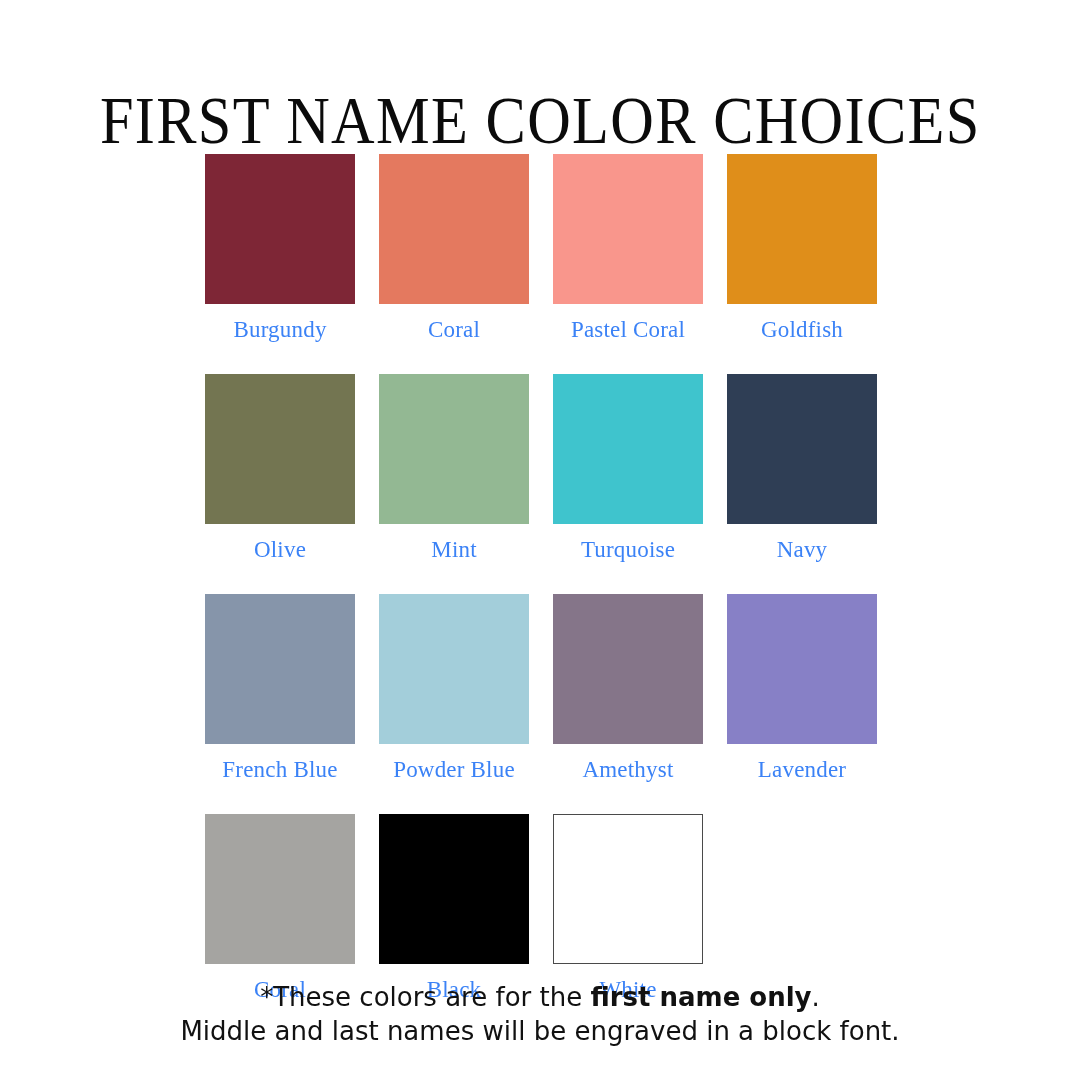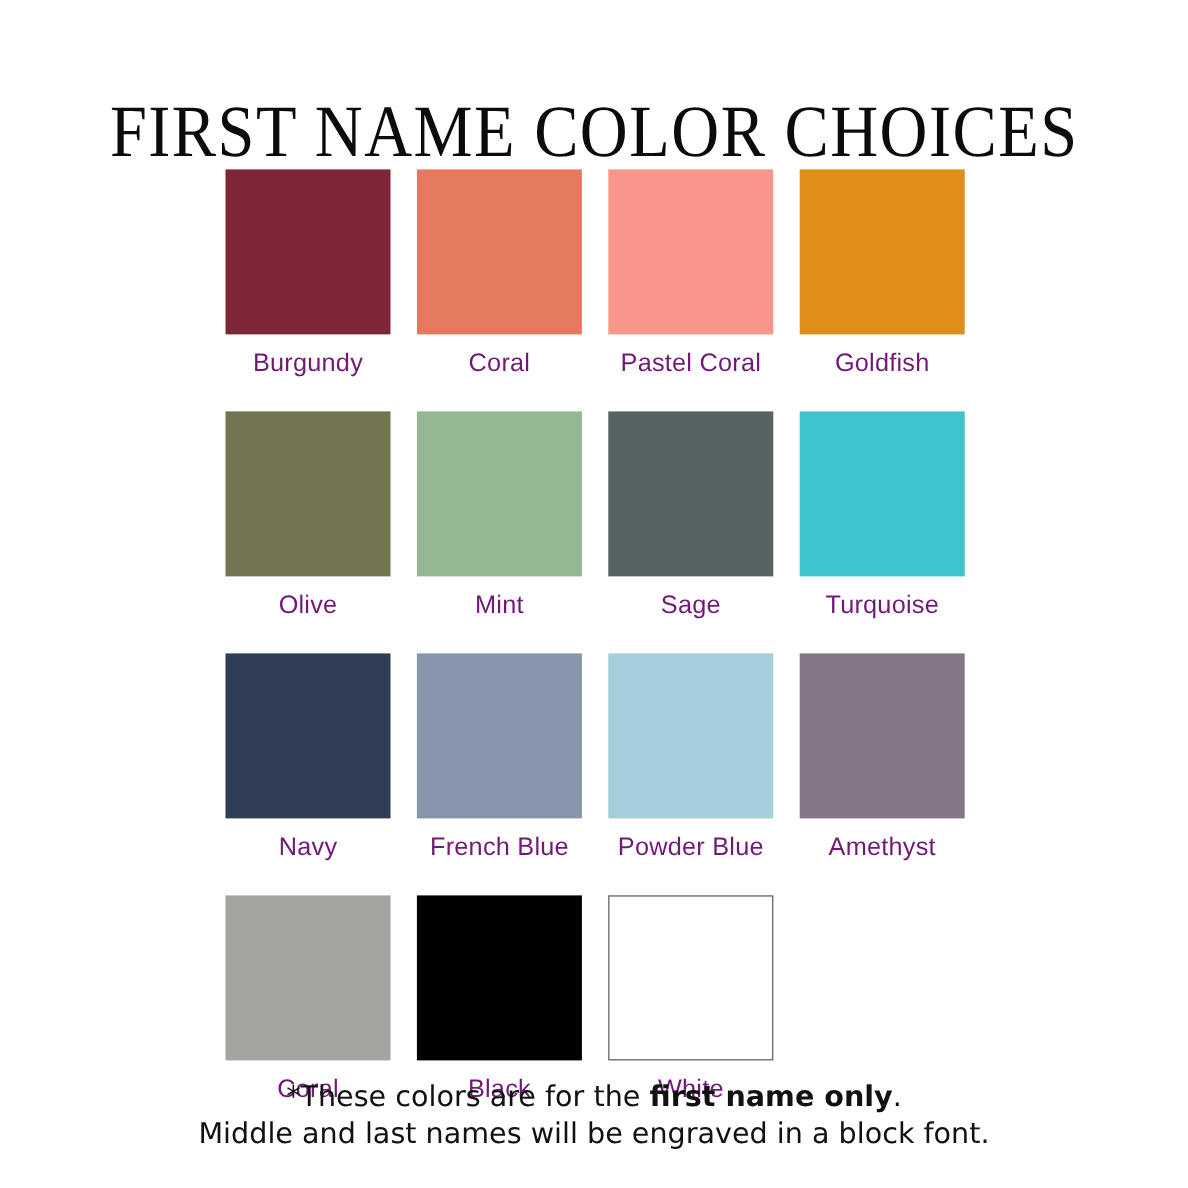--- a/index.html
+++ b/index.html
@@ -63,24 +63,24 @@
   .swatch {
     width: 150px;
     height: 150px;
     box-sizing: border-box;
     display: block;
   }
   .swatch.outlined {
     border: 1px solid #4a4a4a;
   }
   .swatch-label {
-    font-family: Liberation Sans, sans-serif;
+    font-family: Liberation Serif, serif;
     font-size: 23px;
     line-height: 1;
-    color: #701a75;
+    color: #3b82f6;
     margin-top: 14px;
     margin-bottom: 33px;
     text-align: right;
     white-space: nowrap;
     font-weight: 400;
     letter-spacing: 0.2px;
   }
 
   
   .footnote {
@@ -130,42 +130,42 @@
       </div>
       <div class="cell">
         <div class="swatch" style="background-color: rgb(115, 117, 81);"></div>
         <div class="swatch-label">Olive</div>
       </div>
       <div class="cell">
         <div class="swatch" style="background-color: rgb(147, 184, 147);"></div>
         <div class="swatch-label">Mint</div>
       </div>
       <div class="cell">
-        <div class="swatch" style="background-color: rgb(87, 99, 98);"></div>
-        <div class="swatch-label">Sage</div>
-      </div>
-      <div class="cell">
         <div class="swatch" style="background-color: rgb(63, 196, 205);"></div>
         <div class="swatch-label">Turquoise</div>
       </div>
       <div class="cell">
         <div class="swatch" style="background-color: rgb(47, 62, 85);"></div>
         <div class="swatch-label">Navy</div>
       </div>
       <div class="cell">
         <div class="swatch" style="background-color: rgb(134, 149, 170);"></div>
         <div class="swatch-label">French Blue</div>
       </div>
       <div class="cell">
         <div class="swatch" style="background-color: rgb(163, 206, 218);"></div>
         <div class="swatch-label">Powder Blue</div>
       </div>
       <div class="cell">
         <div class="swatch" style="background-color: rgb(133, 117, 137);"></div>
         <div class="swatch-label">Amethyst</div>
+      </div>
+      <div class="cell">
+        <div class="swatch" style="background-color: rgb(135, 128, 198);"></div>
+        <div class="swatch-label">Lavender</div>
       </div>
       <div class="cell">
         <div class="swatch" style="background-color: rgb(165, 164, 161);"></div>
         <div class="swatch-label">Coral</div>
       </div>
       <div class="cell">
         <div class="swatch" style="background-color: rgb(0, 0, 0);"></div>
         <div class="swatch-label">Black</div>
       </div>
       <div class="cell">

